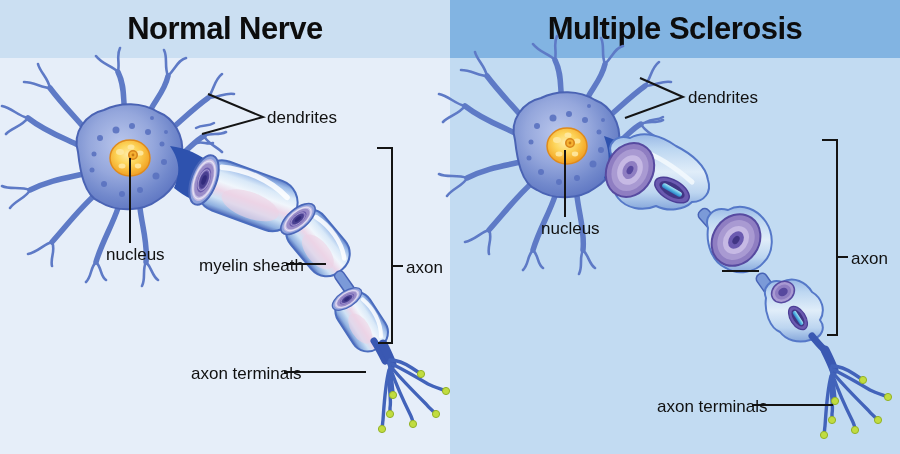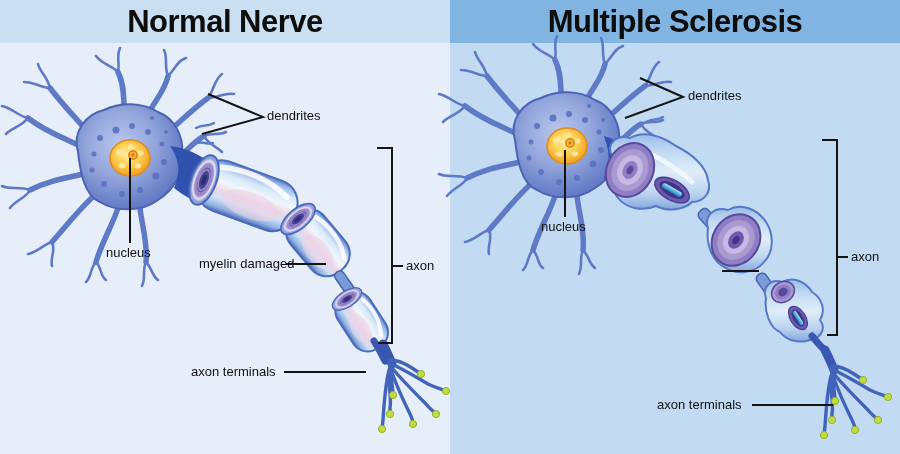--- a/index.html
+++ b/index.html
@@ -1,27 +1,27 @@
 <!DOCTYPE html>
 <html><head>
 <meta charset="utf-8">
 <style>
   html,body{margin:0;padding:0;background:#fff;}
   .stage{position:relative;width:900px;height:454px;overflow:hidden;
          font-family:"Liberation Sans",sans-serif;}
   .panel-bg{position:absolute;top:0;width:450px;height:454px;}
   .panel-bg.left{left:0;background:#e6eef9;}
   .panel-bg.right{left:450px;background:#c2dbf2;}
-  .header{position:absolute;top:0;width:450px;height:43px;display:flex;
+  .header{position:absolute;top:0;width:450px;height:58px;display:flex;
           align-items:center;justify-content:center;
           font-weight:700;font-size:31px;color:#0d0d0d;letter-spacing:-0.5px;}
   .header.left{left:0;background:#cbdff2;}
   .header.right{left:450px;background:#82b4e2;text-align:center;}
   svg.art{position:absolute;left:0;top:0;}
-  .label{position:absolute;font-size:13px;line-height:1;color:#111;
+  .label{position:absolute;font-size:17px;line-height:1;color:#111;
          white-space:nowrap;}
 </style>
 </head>
 <body>
 
 <div class="stage">
 
   <div class="panel-bg left"></div>
   <div class="panel-bg right"></div>
 
@@ -237,21 +237,21 @@
       <polyline points="640,78 683,97 625,118"></polyline>
       <path d="M565,150 V217"></path>
       <path d="M722,271 H759"></path>
       <path d="M752,405 H833"></path>
       <path d="M822,140 H837 V335 H827 M837,257 H848"></path>
     </g>
   </svg>
 
   <div class="label" style="left:267px;top:109px">dendrites</div>
   <div class="label" style="left:106px;top:246px">nucleus</div>
-  <div class="label" style="left:199px;top:257px">myelin damaged</div>
+  <div class="label" style="left:199px;top:257px">myelin sheath</div>
   <div class="label" style="left:406px;top:259px">axon</div>
   <div class="label" style="left:191px;top:365px">axon terminals</div>
 
   <div class="label" style="left:688px;top:89px">dendrites</div>
   <div class="label" style="left:541px;top:220px">nucleus</div>
   <div class="label" style="left:851px;top:250px">axon</div>
   <div class="label" style="left:657px;top:398px">axon terminals</div>
 
 </div>
 

